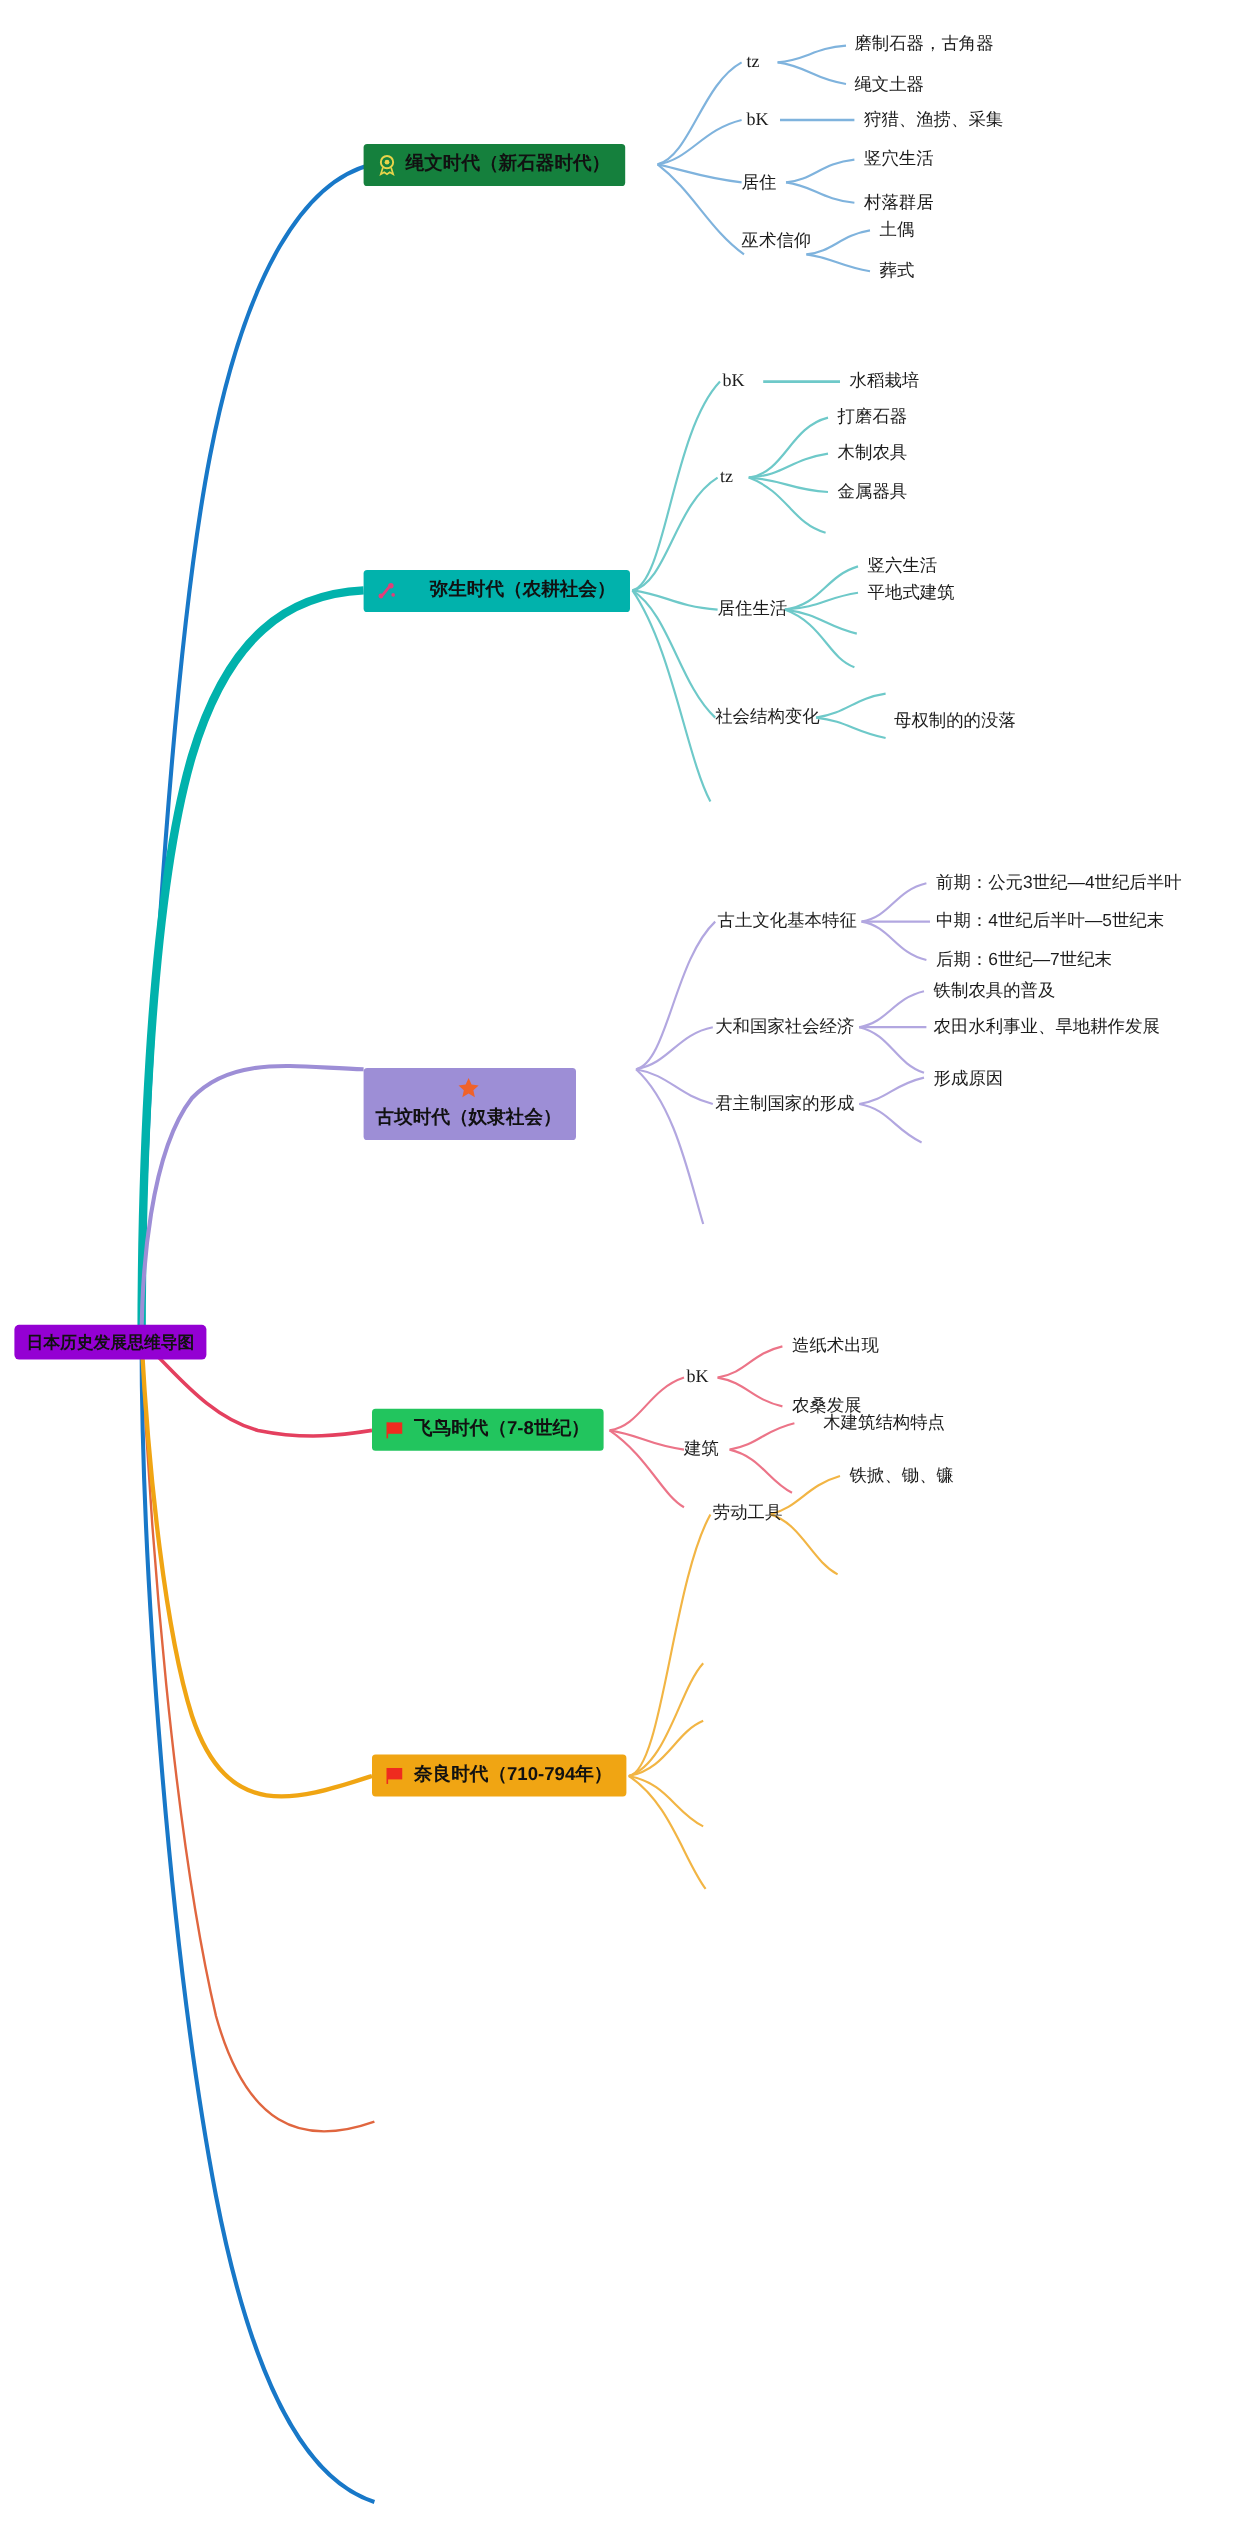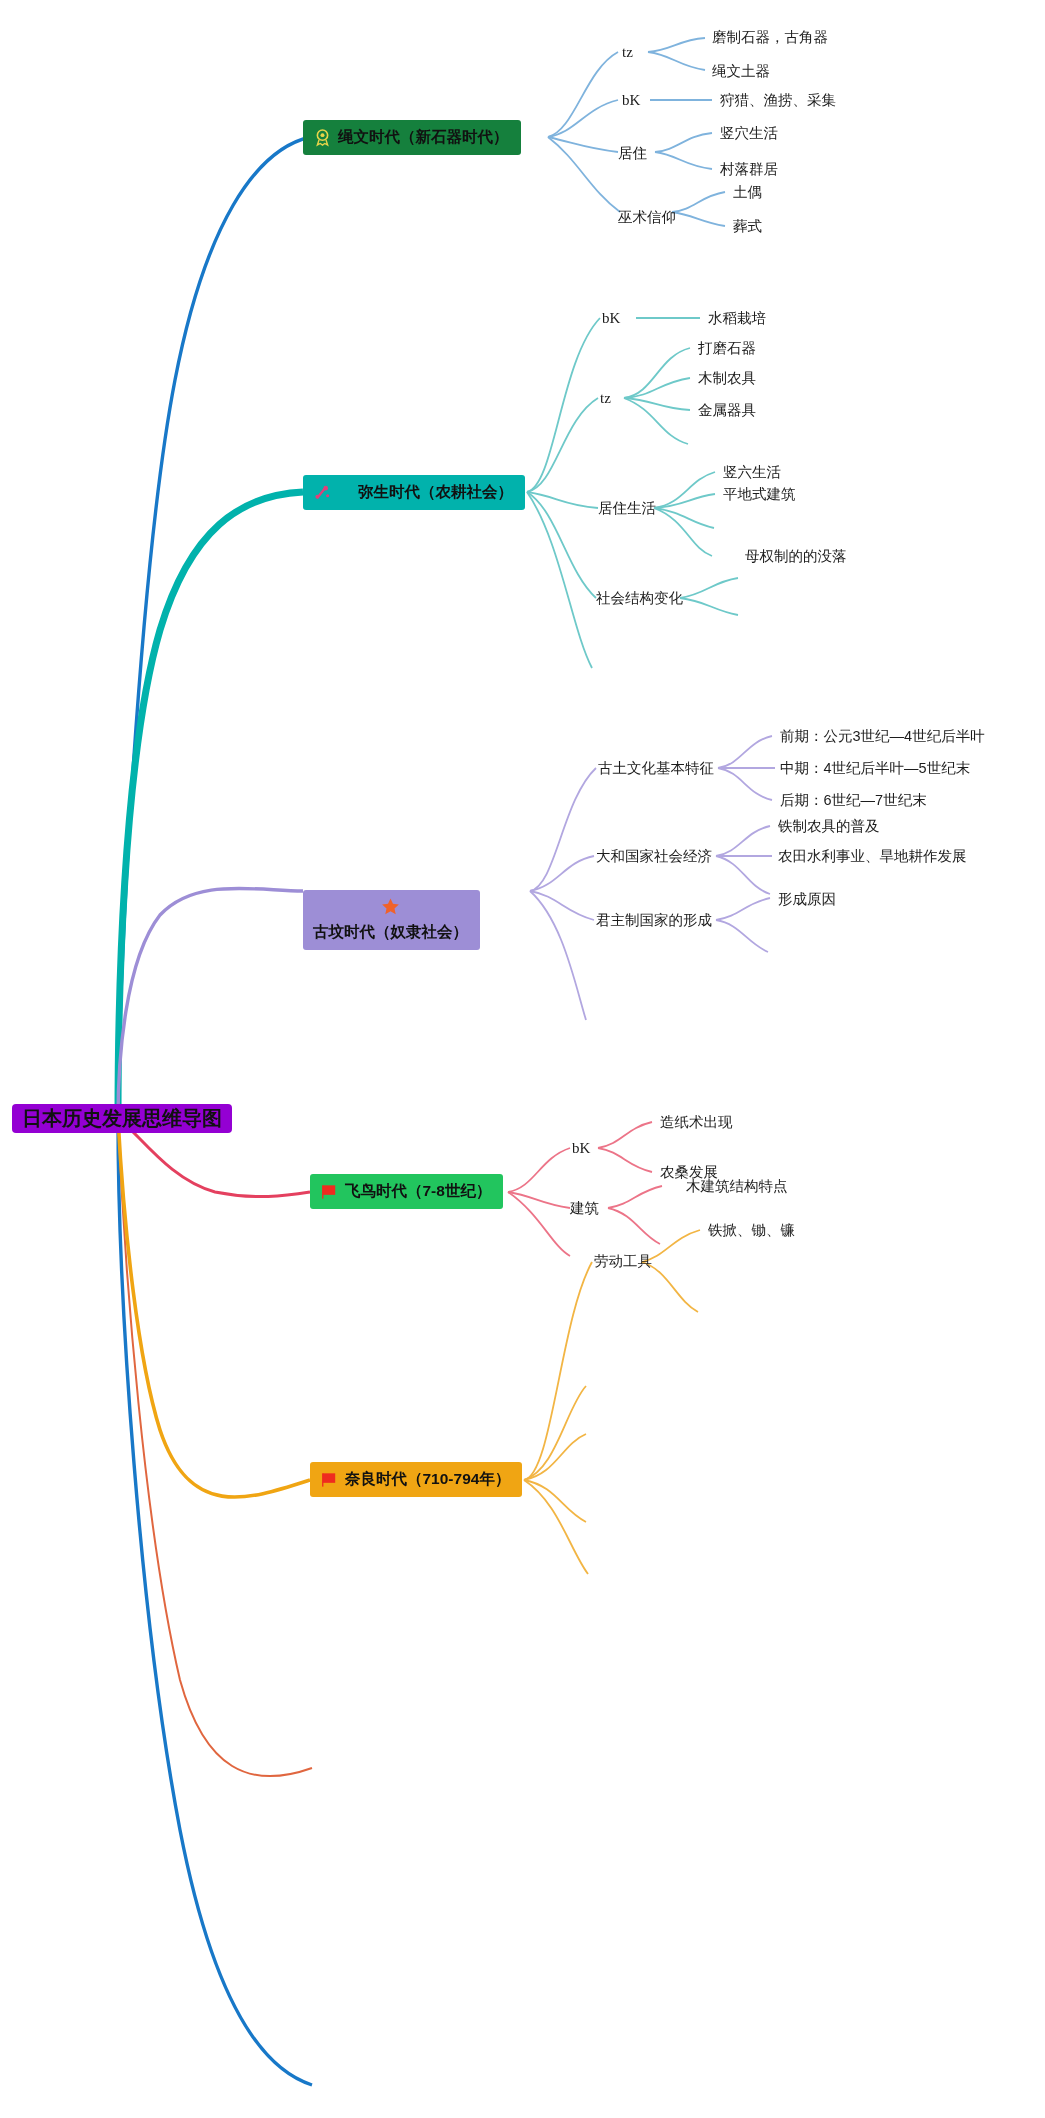--- a/index.html
+++ b/index.html
@@ -23,21 +23,21 @@
   }
   .node{
     position:absolute;
     box-sizing:border-box;
     white-space:nowrap;
   }
   
   .root{
     background:#9400d3;
     color:#111111;
-    font-size:20px;
+    font-size:14px;
     font-weight:bold;
     padding:5px 10px 6px 10px;
     border-radius:4px;
     letter-spacing:0px;
     line-height:18px;
   }
   
   .topic{
     color:#111111;
     font-size:15.5px;
@@ -184,21 +184,21 @@
   <div class="lbl" style="left:712px; top:28px;">磨制石器，古角器</div>
   <div class="lbl" style="left:712px; top:62px;">绳文土器</div>
 
   <div class="lbl lat" style="left:622px; top:91px;">bK</div>
   <div class="lbl" style="left:720px; top:91px;">狩猎、渔捞、采集</div>
 
   <div class="lbl" style="left:618px; top:144px;">居住</div>
   <div class="lbl" style="left:720px; top:124px;">竖穴生活</div>
   <div class="lbl" style="left:720px; top:160px;">村落群居</div>
 
-  <div class="lbl" style="left:618px; top:208px;text-align:center;">巫术信仰</div>
+  <div class="lbl" style="left:618px; top:192px;text-align:center;">巫术信仰</div>
   <div class="lbl" style="left:733px; top:183px;">土偶</div>
   <div class="lbl" style="left:733px; top:217px;">葬式</div>
 
   <div class="node topic t-yayoi" style="left:303px; top:475px;">
     <span class="ico">
       <svg width="19" height="19" viewBox="0 0 20 20">
         <path d="M5,15 L13,5" stroke="#e0407a" stroke-width="2.4" stroke-linecap="round"></path>
         <circle cx="4.6" cy="14.4" r="2.1" fill="#e0407a"></circle>
         <circle cx="13.4" cy="5.4" r="2.4" fill="#e0407a"></circle>
         <circle cx="15.4" cy="13.4" r="1.6" fill="#e0407a"></circle>
@@ -213,21 +213,21 @@
   <div class="lbl lat" style="left:600px; top:389px;">tz</div>
   <div class="lbl" style="left:698px; top:339px;">打磨石器</div>
   <div class="lbl" style="left:698px; top:369px;">木制农具</div>
   <div class="lbl" style="left:698px; top:401px;">金属器具</div>
 
   <div class="lbl" style="left:598px; top:499px;">居住生活</div>
   <div class="lbl" style="left:723px; top:463px;">竖六生活</div>
   <div class="lbl" style="left:723px; top:485px;">平地式建筑</div>
 
   <div class="lbl" style="left:596px; top:589px;">社会结构变化</div>
-  <div class="lbl" style="left:745px; top:547px;">母权制的的没落</div>
+  <div class="lbl" style="left:745px; top:592px;">母权制的的没落</div>
 
   <div class="node topic t-kofun" style="left:303px; top:890px;flex-direction:column;">
     <span class="ico">
       <svg width="19" height="19" viewBox="0 0 20 20">
         <path d="M10,1.5 L12.6,7.2 L18.8,7.9 L14.2,12.1 L15.5,18.2 L10,15.1 L4.5,18.2 L5.8,12.1 L1.2,7.9 L7.4,7.2 Z" fill="#f0622a"></path>
       </svg>
     </span>
     <span>古坟时代（奴隶社会）</span>
   </div>
 

